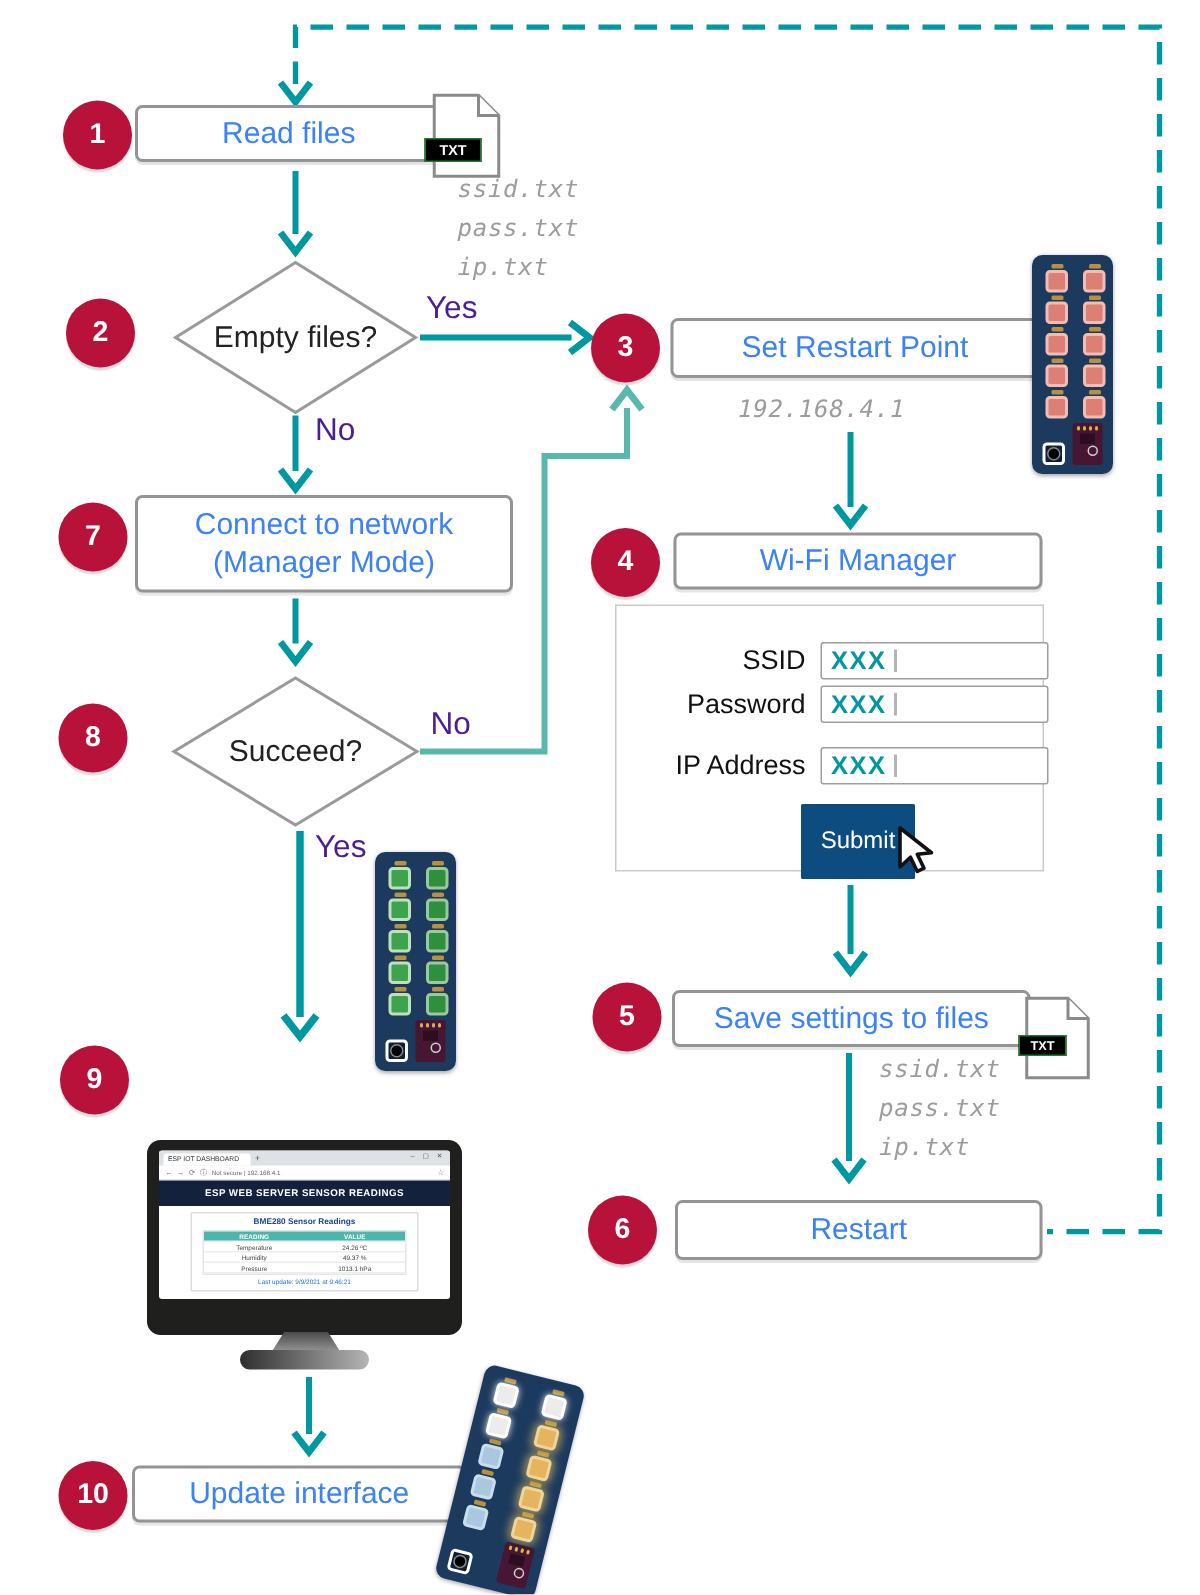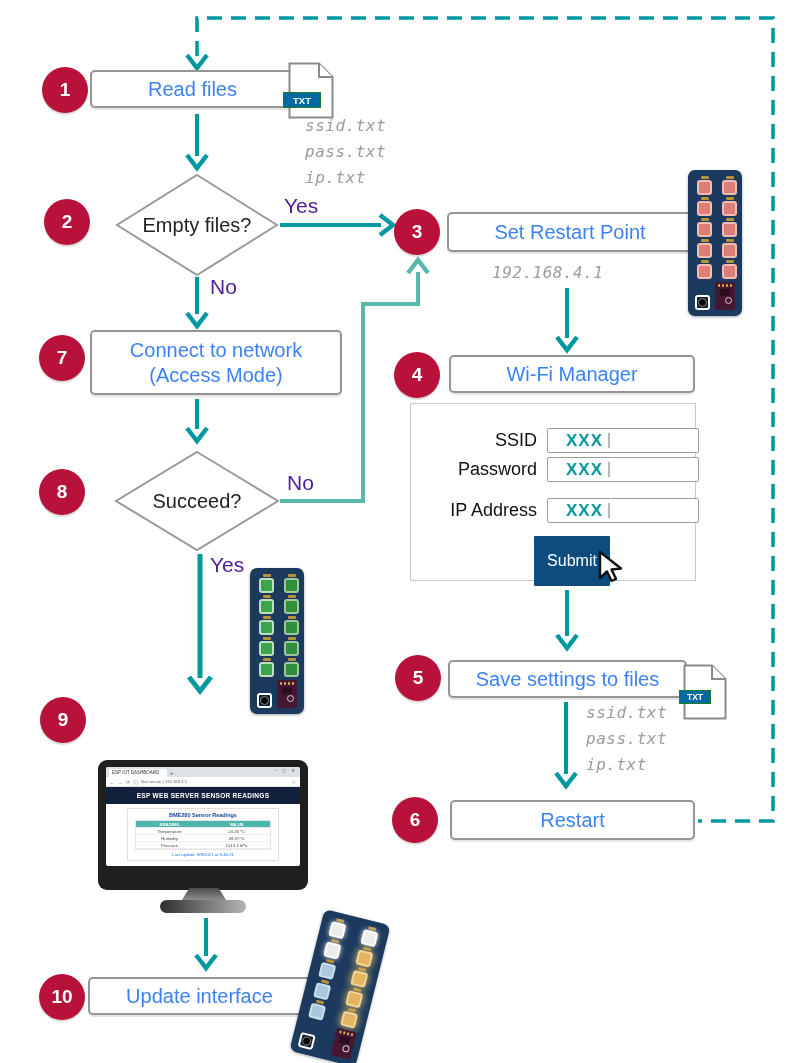--- a/index.html
+++ b/index.html
@@ -16,30 +16,30 @@
   .circle{position:absolute;width:46px;height:46px;border-radius:50%;background:#B8123B;
           color:#fff;font-weight:bold;font-size:19px;display:flex;align-items:center;
           justify-content:center;z-index:4;box-shadow:0 2px 1px rgba(0,0,0,.15)}
   .dlabel{position:absolute;font-size:20px;color:#222;z-index:3;text-align:center}
   .edge-label{position:absolute;font-size:21px;color:#4c1d95;z-index:3}
   .mono-note{position:absolute;font-family:"DejaVu Sans Mono",monospace;font-style:italic;
              color:#9C9C9C;font-size:16px;line-height:26px;z-index:3;letter-spacing:.5px}
 
   
   .fileicon{position:absolute;z-index:4}
-  .txtbadge{position:absolute;background:#0369a1;border:1px solid #1d7c28;color:#fff;
+  .txtbadge{position:absolute;background:#000000;border:1px solid #1d7c28;color:#fff;
             font-weight:bold;display:flex;align-items:center;justify-content:center;z-index:5}
 
   
   .panel{position:absolute;left:410px;top:403px;width:286px;height:178px;background:#fff;
          border:1px solid #c9c9c9;z-index:3}
   .frow{position:absolute;left:14px;display:flex;align-items:center}
   .flabel{width:112px;text-align:right;margin-right:10px;font-size:18px;color:#111}
   .finput{width:152px;height:25px;border:1.5px solid #9e9e9e;border-radius:2px;
-          display:flex;align-items:center;padding-left:18px;background:#fff}
+          display:flex;align-items:center;padding-left:6px;background:#fff}
   .fval{color:#0098A0;font-weight:bold;font-size:17px;letter-spacing:1px}
   .caret{width:2px;height:15px;background:#b5b5b5;margin-left:5px}
   .submit{position:absolute;left:123px;top:132px;width:76px;height:50px;background:#0C4C7E;
           color:#fff;font-size:16px;display:flex;align-items:center;justify-content:center;
           cursor:pointer;border-radius:1px}
   .cursor{position:absolute;z-index:6}
 
   
   .bezel{position:absolute;left:98px;top:760px;width:210px;height:130px;background:#1f1f1d;
          border-radius:9px;z-index:3}
@@ -177,21 +177,21 @@
   <div class="circle" style="left:40px;top:697px">9</div>
   <div class="circle" style="left:39px;top:974px">10</div>
 
   <div class="node" style="left:90px;top:70px;width:205px;height:38px">Read files</div>
   <div class="node" style="left:447px;top:212px;width:246px;height:40px">Set Restart Point</div>
   <div class="node" style="left:448px;top:660px;width:239px;height:38px">Save settings to files</div>
   <div class="node" style="left:449px;top:355px;width:246px;height:38px">Wi-Fi Manager</div>
   <div class="node" style="left:450px;top:800px;width:245px;height:40px">Restart</div>
   <div class="node" style="left:90px;top:330px;width:252px;height:65px;line-height:1.25">
     <span>Connect to network</span>
-    <span>(Access Mode)</span>
+    <span>(Manager Mode)</span>
   </div>
   <div class="node" style="left:88px;top:977px;width:223px;height:38px">Update interface</div>
 
   <div class="dlabel" style="left:122px;top:214px;width:150px">Empty files?</div>
   <div class="dlabel" style="left:122px;top:490px;width:150px">Succeed?</div>
 
   <div class="edge-label" style="left:284px;top:194px">Yes</div>
   <div class="edge-label" style="left:210px;top:275px">No</div>
   <div class="edge-label" style="left:287px;top:471px">No</div>
   <div class="edge-label" style="left:210px;top:553px">Yes</div>

